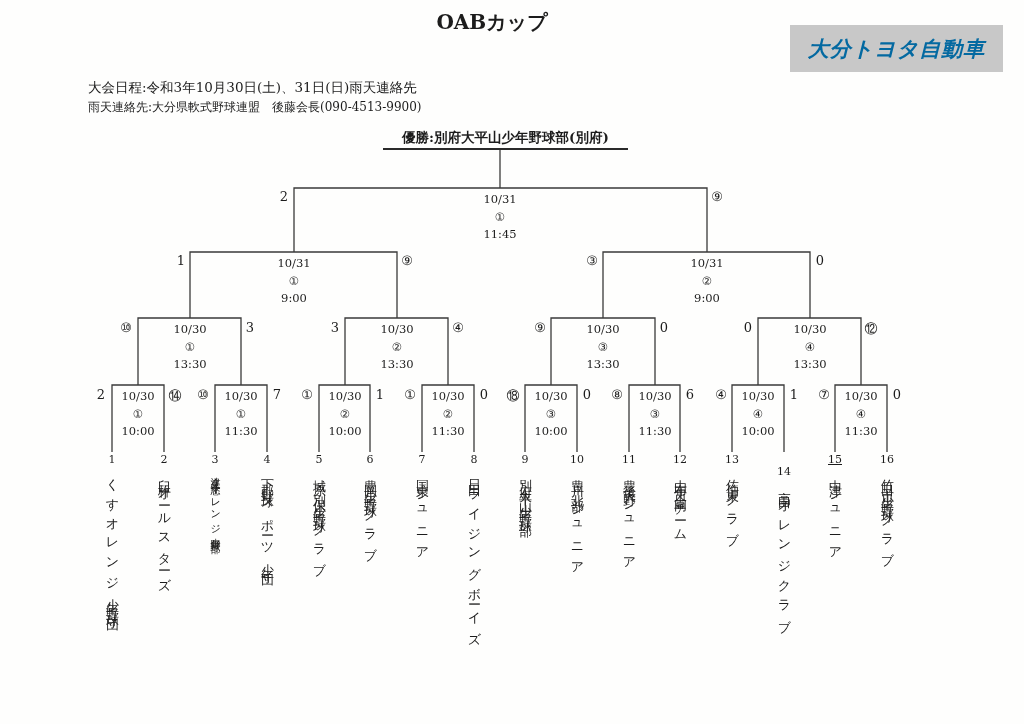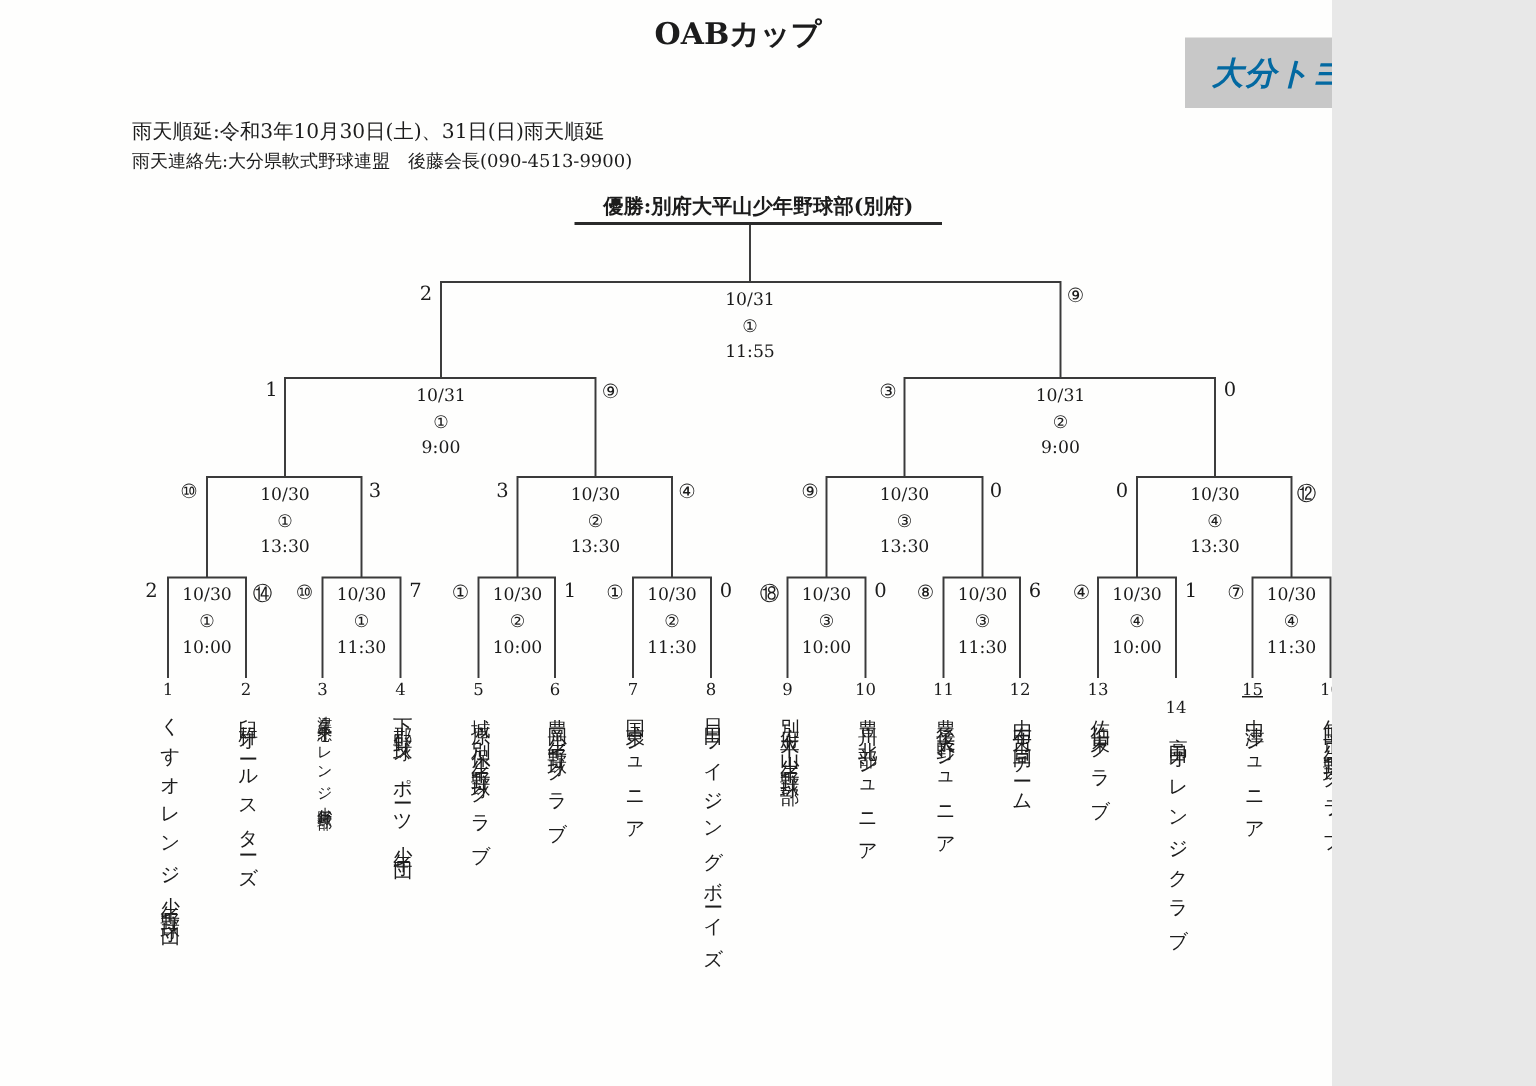--- a/index.html
+++ b/index.html
@@ -1,16 +1,16 @@
 <!DOCTYPE html>
 <html><head>
 <meta charset="utf-8">
 <style>
   html,body{margin:0;padding:0;background:#e8e8e8;}
-  .page{position:relative;width:888px;height:724px;background:#fefefd;overflow:hidden;
+  .page{position:relative;width:1024px;height:724px;background:#fefefd;overflow:hidden;
         font-family:"DejaVu Serif","Liberation Serif",serif;color:#1c1c1c;}
   .title{position:absolute;left:242px;top:10px;width:500px;text-align:center;font-weight:bold;}
   .title .t1{font-size:20px;line-height:24px;}
   .title .t2{font-size:22px;line-height:28px;}
   .sponsor{position:absolute;left:790px;top:25px;width:213px;height:47px;background:#c8c8c8;
            display:flex;align-items:center;justify-content:center;
            font-family:"DejaVu Sans","Liberation Sans",sans-serif;
            font-weight:bold;font-style:italic;font-size:21px;letter-spacing:1px;}
   .schedule{position:absolute;left:88px;top:79px;font-size:13.5px;}
   .contact{position:absolute;left:88px;top:99px;font-size:12px;}
@@ -32,21 +32,21 @@
 <body>
 
 <div class="page">
 
   <div class="title">
     <div class="t1">OABカップ</div>
   </div>
 
   <div class="sponsor" style="color:#0369a1;">大分トヨタ自動車</div>
 
-  <div class="schedule">雨天順延:令和3年10月30日(土)、31日(日)雨天順延</div>
+  <div class="schedule">大会日程:令和3年10月30日(土)、31日(日)雨天連絡先</div>
   <div class="contact">雨天連絡先:大分県軟式野球連盟　後藤会長(090-4513-9900)</div>
 
 
   <div class="champion">優勝:別府大平山少年野球部(別府)</div>
 
   <svg class="lines" width="1024" height="724">
     <g stroke="#3a3a3a" stroke-width="1.3" fill="none">
       <path d="M500 150 V188"></path>
       <path d="M294 252 V188 H707 V252"></path>
       <path d="M190 318 V252 H397 V318"></path>
@@ -62,21 +62,21 @@
       <path d="M525 452 V385 H577 V452"></path>
       <path d="M629 452 V385 H680 V452"></path>
       <path d="M732 452 V385 H784 V452"></path>
       <path d="M835 452 V385 H887 V452"></path>
     </g>
   </svg>
 
   <div class="minfo" style="left:500px;top:191px;">
     <div>10/31</div>
     <div>①</div>
-    <div>11:55</div>
+    <div>11:45</div>
   </div>
   <div class="score" style="left:284px;top:189px;">2</div>
   <div class="score" style="left:717px;top:189px;">⑨</div>
 
   <div class="minfo" style="left:294px;top:255px;">
     <div>10/31</div>
     <div>①</div>
     <div>9:00</div>
   </div>
   <div class="score" style="left:181px;top:253px;">1</div>

